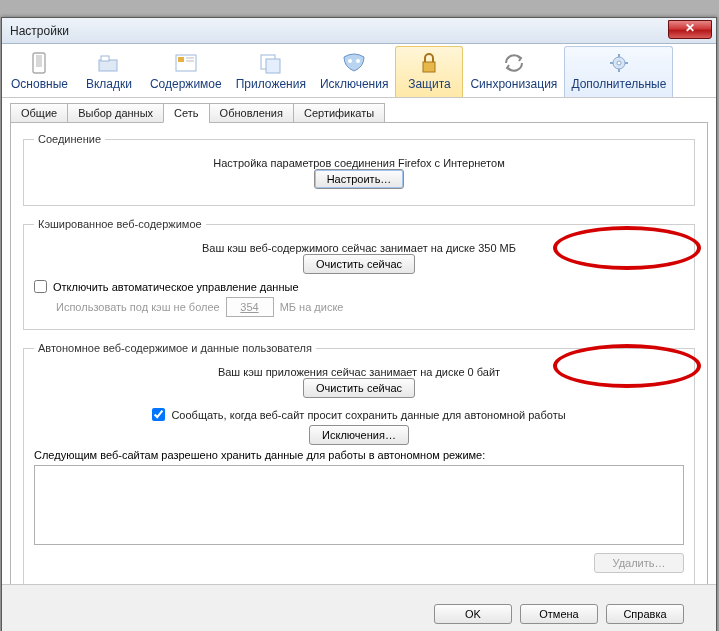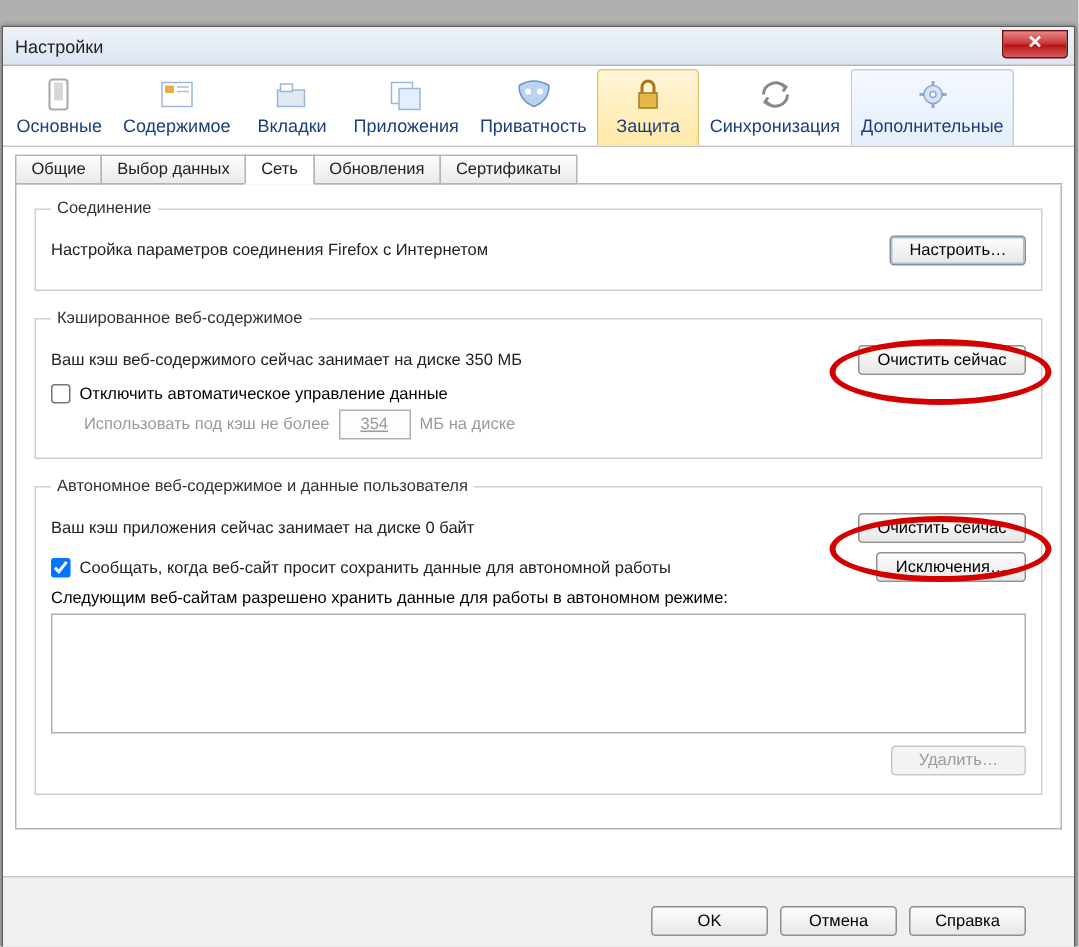--- a/index.html
+++ b/index.html
@@ -114,20 +114,21 @@
     border: 1px solid #cfcfcf;
     margin-bottom: 12px;
     padding: 8px 10px 12px 10px;
   }
   legend { font-size: 11px; color: #333; padding: 0 4px; }
   .row {
     display: flex;
     align-items: center;
     justify-content: space-between;
     margin: 4px 0;
+    flex-direction: column;
   }
   .row-left { flex: 1; color: #222; }
   button.std {
     background: linear-gradient(#fdfdfd,#e7e7e7);
     border: 1px solid #8f8f8f;
     border-radius: 3px;
     padding: 3px 12px;
     font-size: 11px;
     cursor: pointer;
     min-width: 90px;
@@ -198,55 +199,55 @@
           <svg width="18" height="22">
             <rect x="3" y="1" width="12" height="20" rx="2" fill="none" stroke="#aaa" stroke-width="1.4"></rect>
             <rect x="6" y="3" width="6" height="12" fill="#d8d8d8"></rect>
           </svg>
         </div>
       <div class="tool-label">Основные</div>
     </div>
     <div class="tool-item">
       <div class="tool-icon">
           <svg width="24" height="20">
+            <rect x="2" y="7" width="18" height="11" fill="#dfe9f6" stroke="#9bb7da"></rect>
+            <rect x="4" y="3" width="8" height="5" fill="#fff" stroke="#9bb7da"></rect>
+          </svg>
+        </div>
+      <div class="tool-label">Вкладки</div>
+    </div>
+    <div class="tool-item">
+      <div class="tool-icon">
+          <svg width="24" height="20">
             <rect x="2" y="2" width="20" height="16" fill="#fff" stroke="#9bb7da"></rect>
             <rect x="4" y="4" width="6" height="5" fill="#e8b040"></rect>
             <line x1="12" y1="5" x2="20" y2="5" stroke="#bbb"></line>
             <line x1="12" y1="8" x2="20" y2="8" stroke="#bbb"></line>
           </svg>
         </div>
       <div class="tool-label">Содержимое</div>
     </div>
     <div class="tool-item">
       <div class="tool-icon">
-          <svg width="24" height="20">
-            <rect x="2" y="7" width="18" height="11" fill="#dfe9f6" stroke="#9bb7da"></rect>
-            <rect x="4" y="3" width="8" height="5" fill="#fff" stroke="#9bb7da"></rect>
-          </svg>
-        </div>
-      <div class="tool-label">Вкладки</div>
-    </div>
-    <div class="tool-item">
-      <div class="tool-icon">
           <svg width="24" height="22">
             <rect x="2" y="3" width="14" height="14" fill="#fff" stroke="#9bb7da"></rect>
             <rect x="7" y="7" width="14" height="14" fill="#e4eefc" stroke="#9bb7da"></rect>
           </svg>
         </div>
       <div class="tool-label">Приложения</div>
     </div>
     <div class="tool-item">
       <div class="tool-icon">
           <svg width="26" height="20">
             <path d="M3 4 Q13 -2 23 4 Q23 14 13 18 Q3 14 3 4" fill="#b8d4f0" stroke="#6a93c4"></path>
             <circle cx="9" cy="8" r="2" fill="#fff"></circle>
             <circle cx="17" cy="8" r="2" fill="#fff"></circle>
           </svg>
         </div>
-      <div class="tool-label">Приватность</div>
+      <div class="tool-label">Исключения</div>
     </div>
     <div class="tool-item sel">
       <div class="tool-icon">
           <svg width="22" height="22">
             <rect x="5" y="10" width="12" height="10" fill="#e6b84a" stroke="#a8751c"></rect>
             <path d="M7 10 V6 a4 4 0 0 1 8 0 V10" fill="none" stroke="#a8751c" stroke-width="2"></path>
           </svg>
         </div>
       <div class="tool-label">Защита</div>
     </div>

